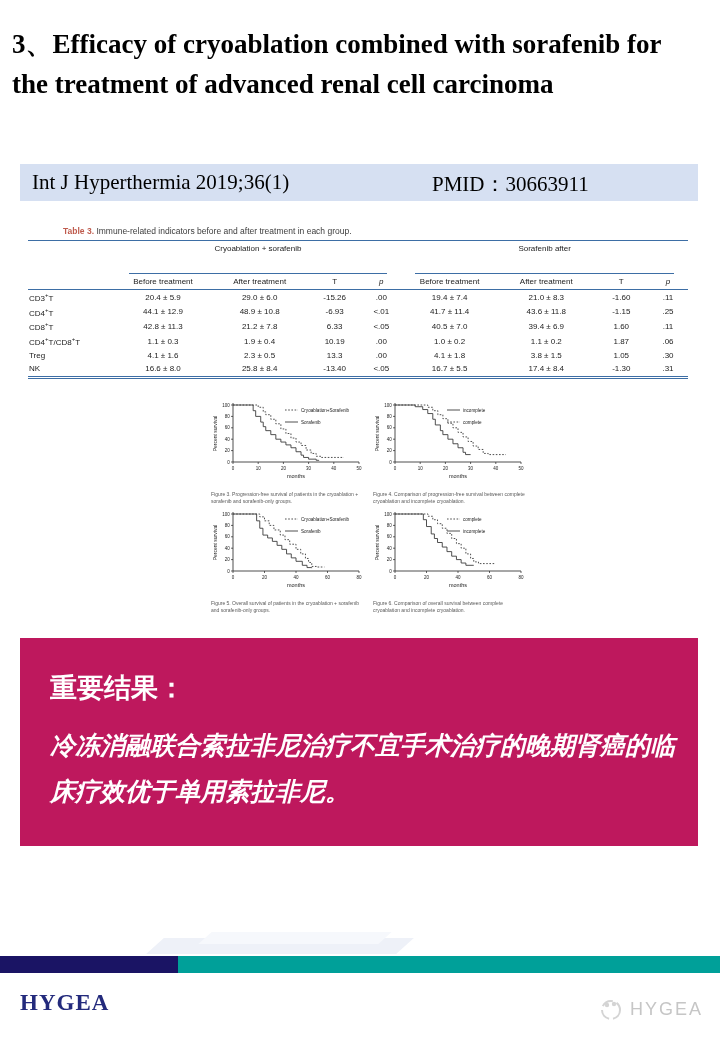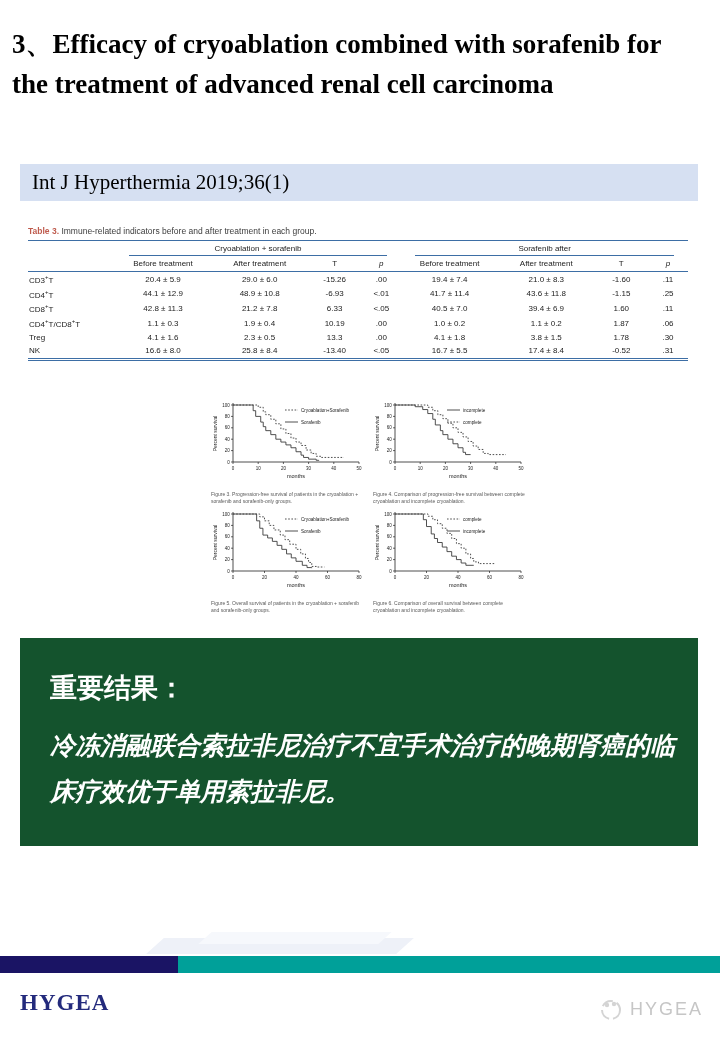--- a/index.html
+++ b/index.html
@@ -12,43 +12,43 @@
          line-height:40px;color:#000;}
 
   
   .journal-bar{position:absolute;left:20px;top:164px;width:678px;height:37px;
                background:#d6e0f2;font-family:"Liberation Serif",serif;font-size:21px;color:#000;}
   .journal-bar .cit{position:absolute;left:12px;top:6px;}
   .journal-bar .pmid{position:absolute;left:412px;top:6px;}
 
   
   .paper-table{position:absolute;left:28px;top:226px;width:660px;background:#fff;}
-  .tbl-caption{font-size:8.5px;color:#3c3c3c;margin-bottom:4px;}
+  .tbl-caption{font-size:8.5px;color:#3c3c3c;margin-bottom:4px;margin-left:35px;}
   .tbl-caption .tbl-label{color:#bf5b4d;font-weight:bold;}
   table.immuno{width:100%;border-collapse:collapse;table-layout:fixed;font-size:8px;color:#1c1c1c;
                border-top:1.5px solid #3d6ea5;}
   table.immuno th,table.immuno td{padding:2px 1px;text-align:center;font-weight:normal;}
   table.immuno th.group{padding:3px 0 0 0;}
-  table.immuno th.group span{display:block;border-bottom:1px solid #3d6ea5;padding-bottom:2px;margin:0 14px;}
+  table.immuno th.group span{display:block;border-bottom:1px solid #3d6ea5;padding-bottom:20px;margin:0 14px;}
   table.immuno tr.colhead th{border-bottom:1.5px solid #3d6ea5;padding:3px 1px;}
   table.immuno tr.colhead th.pcol{font-style:italic;}
   table.immuno tbody tr:last-child td{border-bottom:3px double #3d6ea5;padding-bottom:3px;}
   table.immuno td.lbl{text-align:left;}
   table.immuno sup{font-size:6px;}
   col.c-lbl{width:13%;} col.c-b{width:14.5%;} col.c-a{width:14.5%;} col.c-t{width:8%;} col.c-p{width:6%;}
 
   
   .figures{position:absolute;left:211px;top:400px;width:320px;display:grid;
            grid-template-columns:152px 152px;column-gap:10px;row-gap:5px;}
   .figures figure{margin:0;width:152px;}
   .figures figcaption{font-size:5px;color:#5a5a5a;line-height:1.3;margin-top:1px;}
   .km text{font-family:"Liberation Sans",sans-serif;}
 
   
-  .results-box{position:absolute;left:20px;top:638px;width:678px;height:208px;background:#14532d;
+  .results-box{position:absolute;left:20px;top:638px;width:678px;height:208px;background:#be185d;
                color:#ffffff;box-sizing:border-box;padding:24px 18px 0 30px;}
   .results-heading{font-size:27px;font-weight:bold;margin:8px 0 16px 0;}
   .results-body{font-size:25px;font-weight:bold;line-height:46px;width:636px;font-style:italic;}
 
   
   .deco1{position:absolute;left:155px;top:938px;width:250px;height:16px;background:#eef1f8;
          transform:skewX(-48deg);}
   .deco2{position:absolute;left:205px;top:932px;width:180px;height:12px;background:#f6f8fc;
          transform:skewX(-48deg);}
   .bar-navy{position:absolute;left:0;top:956px;width:178px;height:17px;background:#1a1464;}
@@ -60,20 +60,21 @@
 </style>
 </head>
 <body>
 
 <div class="slide">
 
   <h1 class="title">3、Efficacy of cryoablation combined with sorafenib for the treatment of advanced renal cell carcinoma</h1>
 
   <div class="journal-bar">
     <span class="cit">Int J Hyperthermia 2019;36(1)</span>
+    <span class="pmid">PMID：30663911</span>
   </div>
 
   <div class="paper-table">
     <div class="tbl-caption">
       <span class="tbl-label">Table 3.</span>
       <span>Immune-related indicators before and after treatment in each group.</span>
     </div>
     <table class="immuno">
       <colgroup>
         <col class="c-lbl">
@@ -154,32 +155,32 @@
             <td>.06</td>
           </tr>
           <tr>
             <td class="lbl">Treg</td>
             <td>4.1 ± 1.6</td>
             <td>2.3 ± 0.5</td>
             <td>13.3</td>
             <td>.00</td>
             <td>4.1 ± 1.8</td>
             <td>3.8 ± 1.5</td>
-            <td>1.78</td>
+            <td>1.05</td>
             <td>.30</td>
           </tr>
           <tr>
             <td class="lbl">NK</td>
             <td>16.6 ± 8.0</td>
             <td>25.8 ± 8.4</td>
             <td>-13.40</td>
             <td>&lt;.05</td>
             <td>16.7 ± 5.5</td>
             <td>17.4 ± 8.4</td>
-            <td>-0.52</td>
+            <td>-1.30</td>
             <td>.31</td>
           </tr>
         </tbody>
     </table>
   </div>
 
   <div class="figures">
     <figure><svg viewBox="0 0 152 86" width="152" height="86" class="km">
           <line x1="22" y1="3" x2="22" y2="62" stroke="#222" stroke-width="0.8"></line>
           <line x1="22" y1="62" x2="148" y2="62" stroke="#222" stroke-width="0.8"></line>

